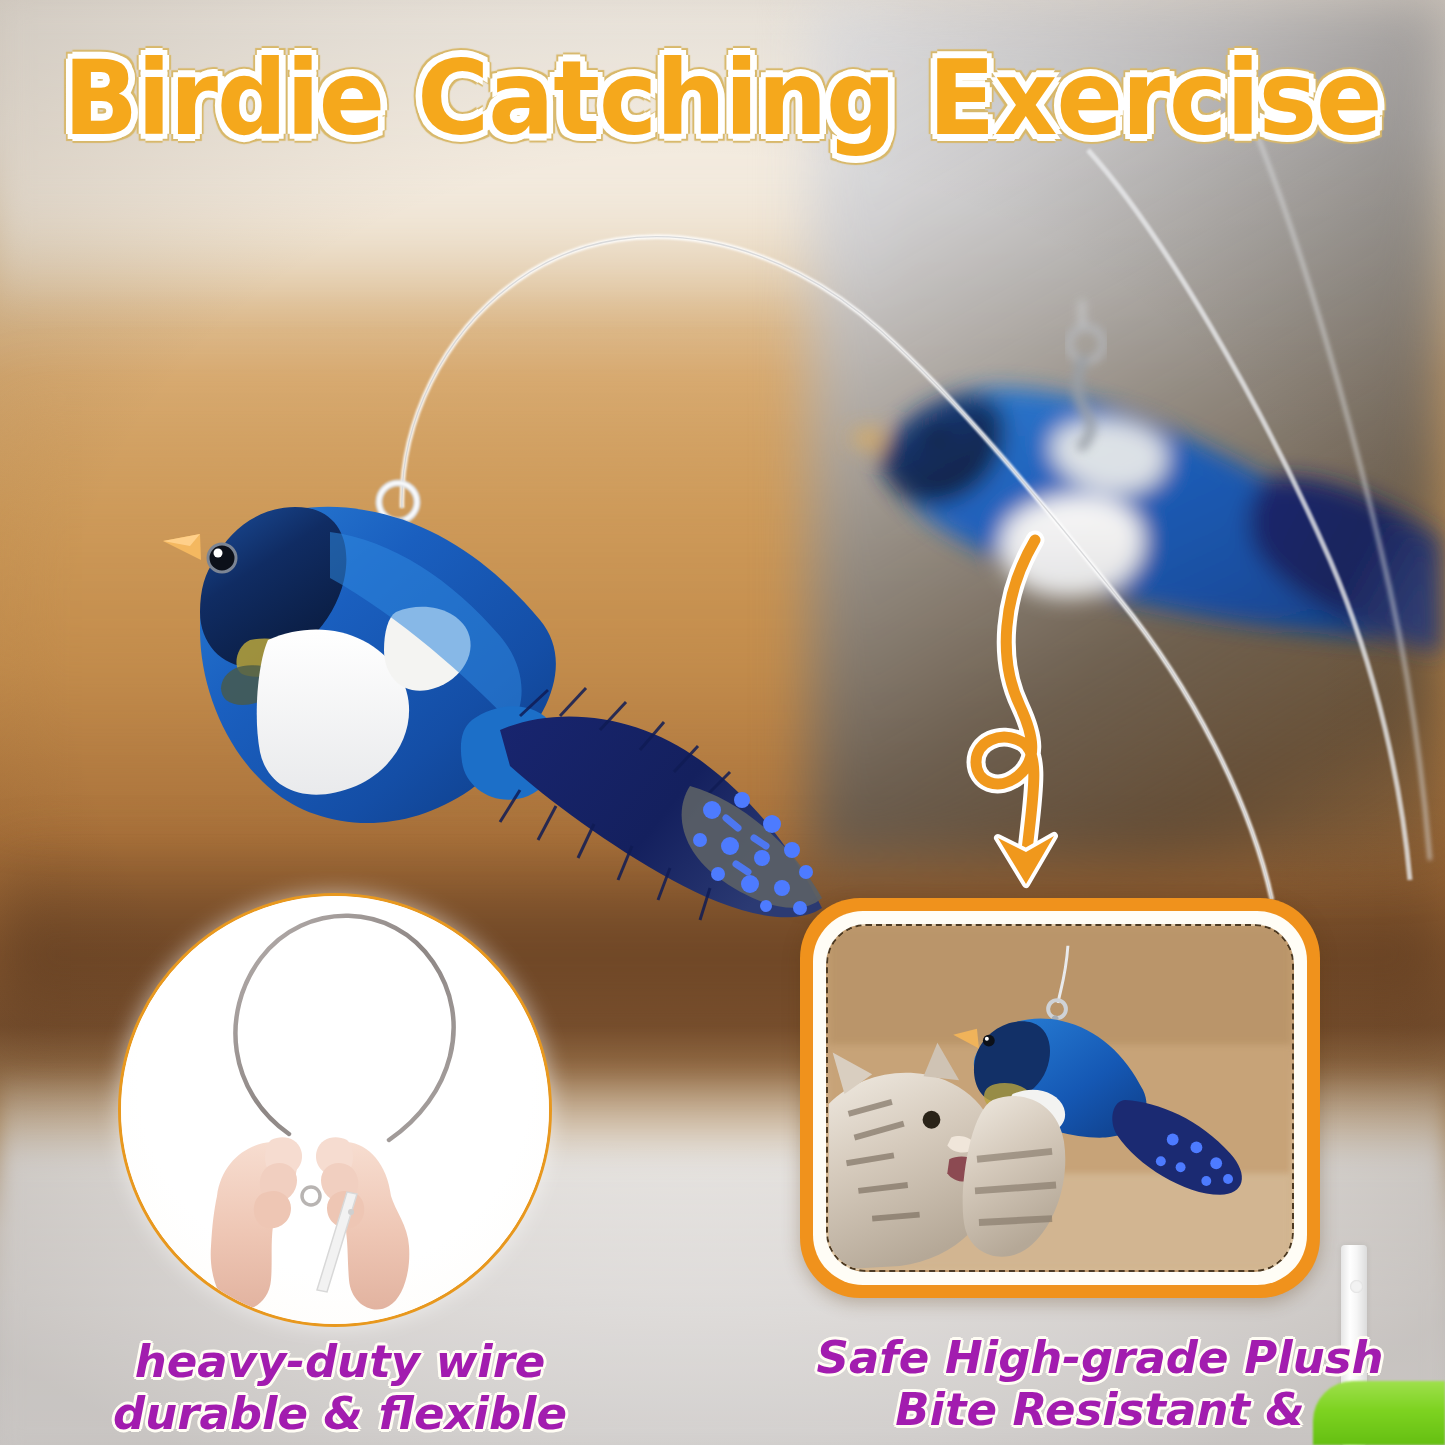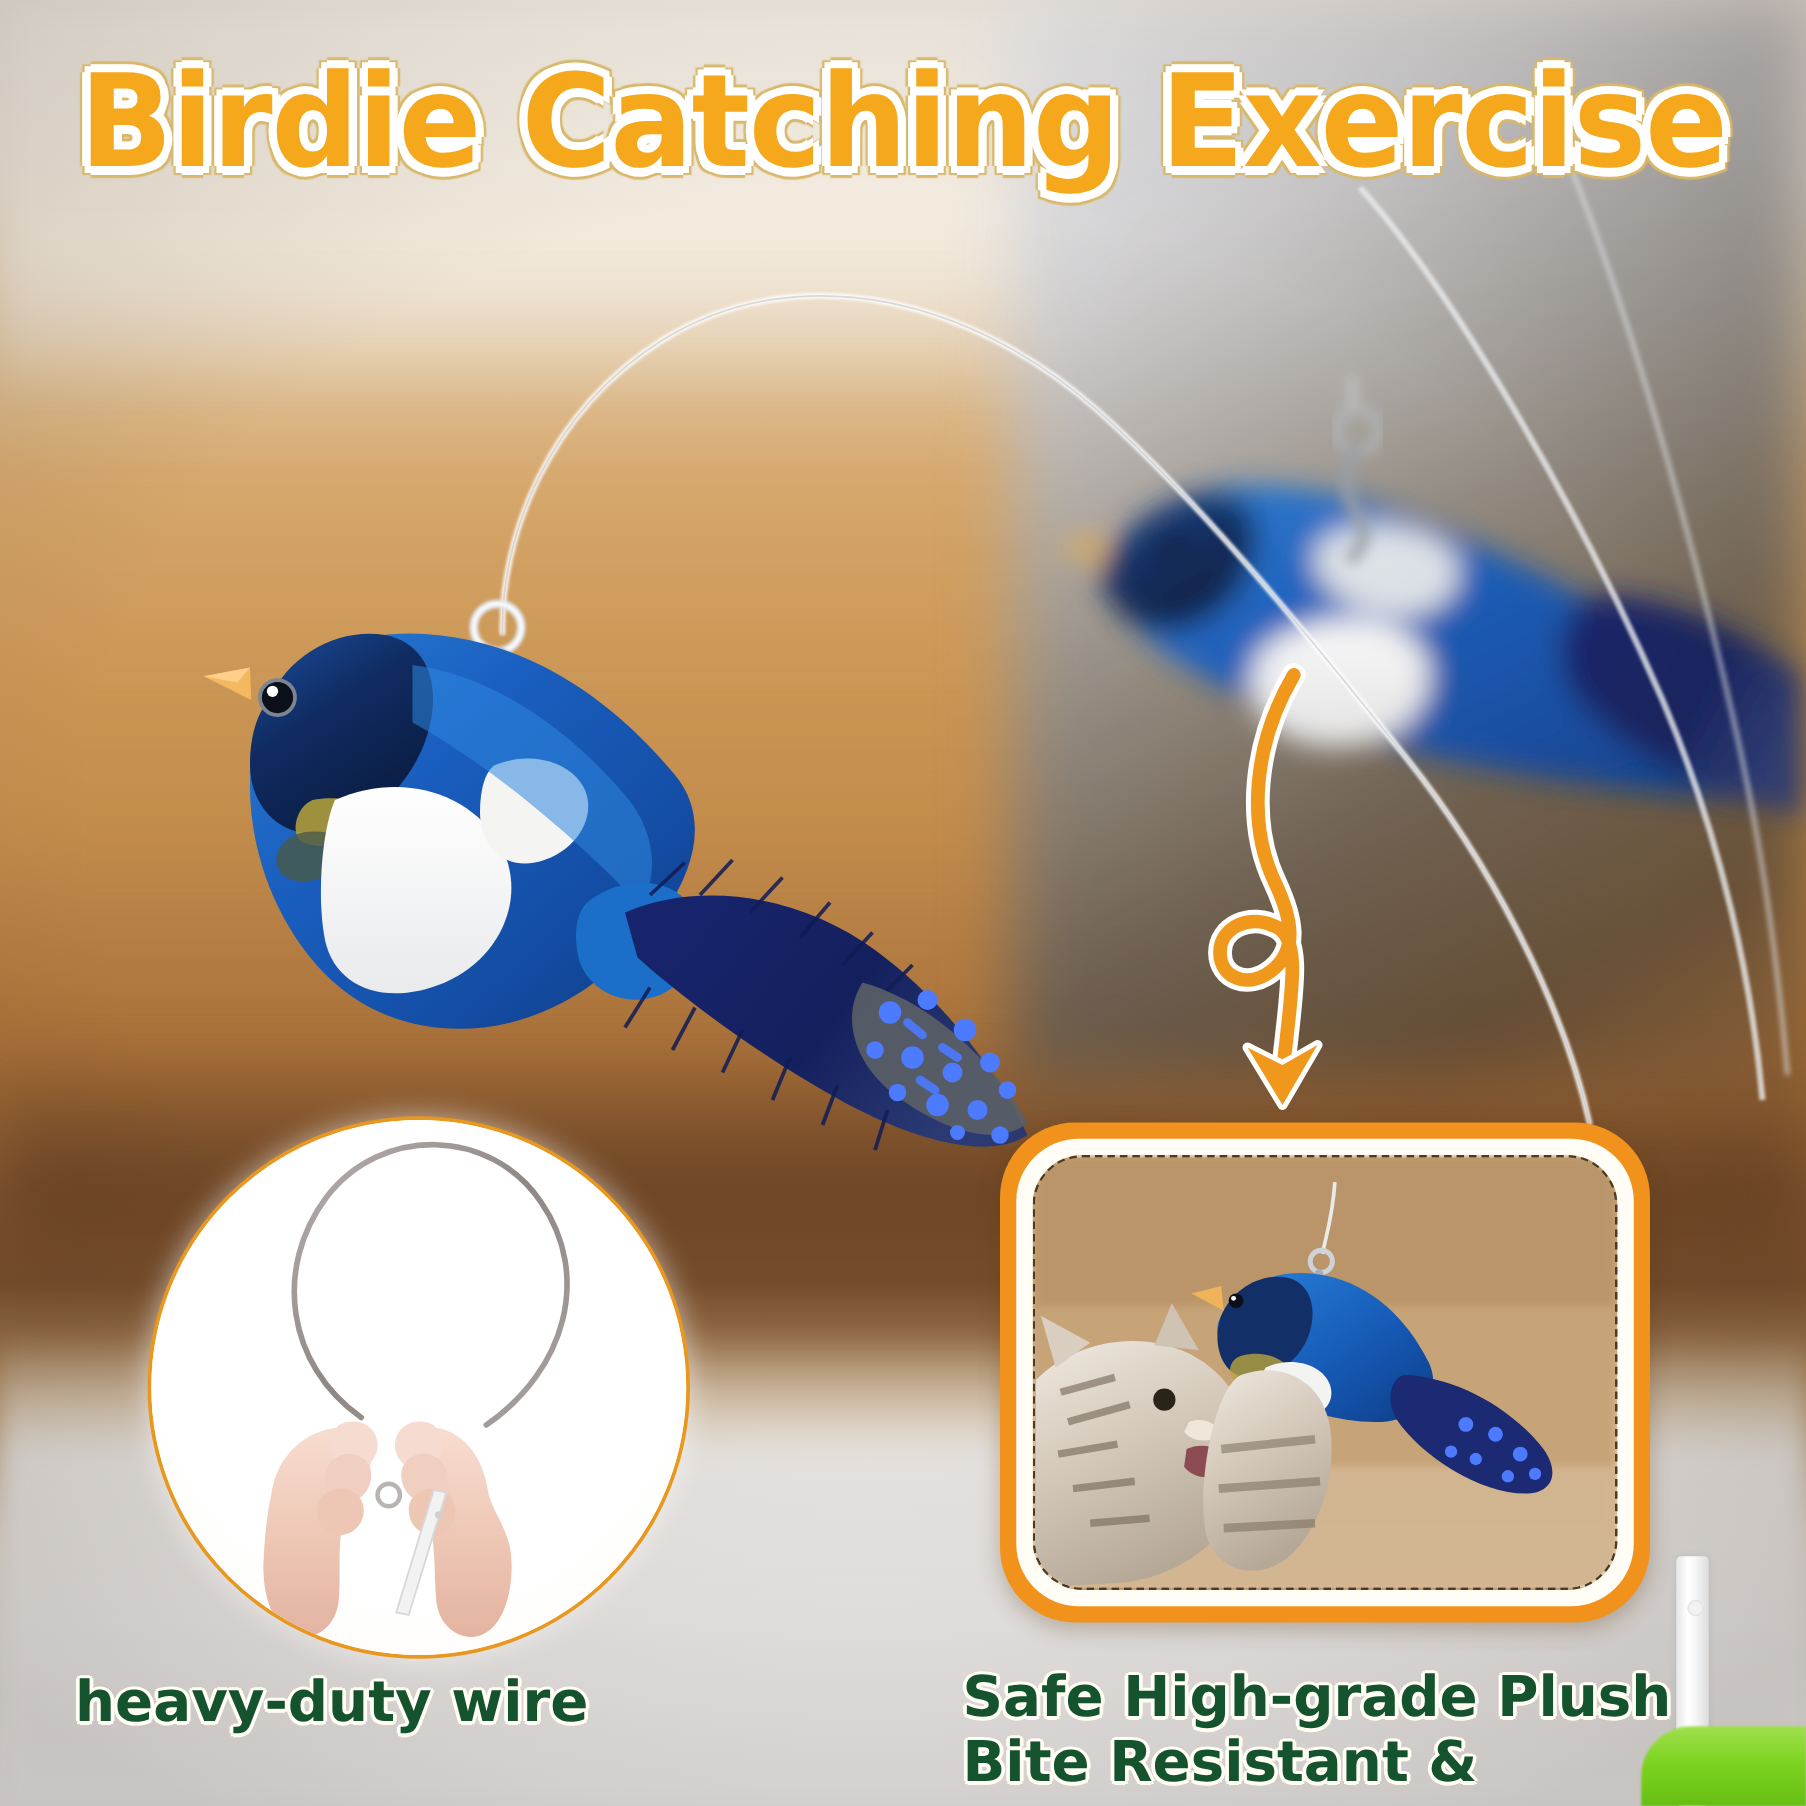--- a/index.html
+++ b/index.html
@@ -80,26 +80,27 @@
       0 0 0 #fff,
       -7px 0 0 #fff,7px 0 0 #fff,0 -7px 0 #fff,0 7px 0 #fff,
       -5px -5px 0 #fff,5px -5px 0 #fff,-5px 5px 0 #fff,5px 5px 0 #fff,
       -9px 0 1px #d8b86a,9px 0 1px #d8b86a,0 -9px 1px #d8b86a,0 9px 1px #d8b86a,
       -7px -7px 1px #d8b86a,7px -7px 1px #d8b86a,-7px 7px 1px #d8b86a,7px 7px 1px #d8b86a;
     white-space:nowrap;
   }
 
   
   .cap{
-    position:absolute;color:#14532d;
+    position:absolute;text-align:center;color:#a21caf;
     font-family:"DejaVu Sans","Liberation Sans",sans-serif;
     font-weight:bold;font-size:45px;line-height:1.16;
     text-shadow:
       -3px 0 0 #fffdf4,3px 0 0 #fffdf4,0 -3px 0 #fffdf4,0 3px 0 #fffdf4,
       -2px -2px 0 #fffdf4,2px -2px 0 #fffdf4,-2px 2px 0 #fffdf4,2px 2px 0 #fffdf4;
+    font-style: italic;
   }
   .cap-left{left:60px;width:560px;top:1336px;}
   .cap-right{left:770px;width:660px;top:1332px;}
   .cap div{white-space:nowrap;}
 
   
   .circle-inset{
     position:absolute;left:118px;top:893px;width:428px;height:428px;
     border-radius:50%;background:#fff;border:3px solid #e8981e;
     box-shadow:0 0 22px rgba(255,255,255,.55);
@@ -457,19 +458,20 @@
       </svg>
     </div>
   </div>
 
   <div class="pole"></div>
   <div class="pole-knob"></div>
   <div class="green-base"></div>
 
   <div class="cap cap-left">
     <div>heavy-duty wire</div>
+    <div>durable &amp; flexible</div>
   </div>
   <div class="cap cap-right">
     <div>Safe High-grade Plush</div>
     <div>Bite Resistant &amp;</div>
   </div>
 
 </div>
 
 </body></html>

